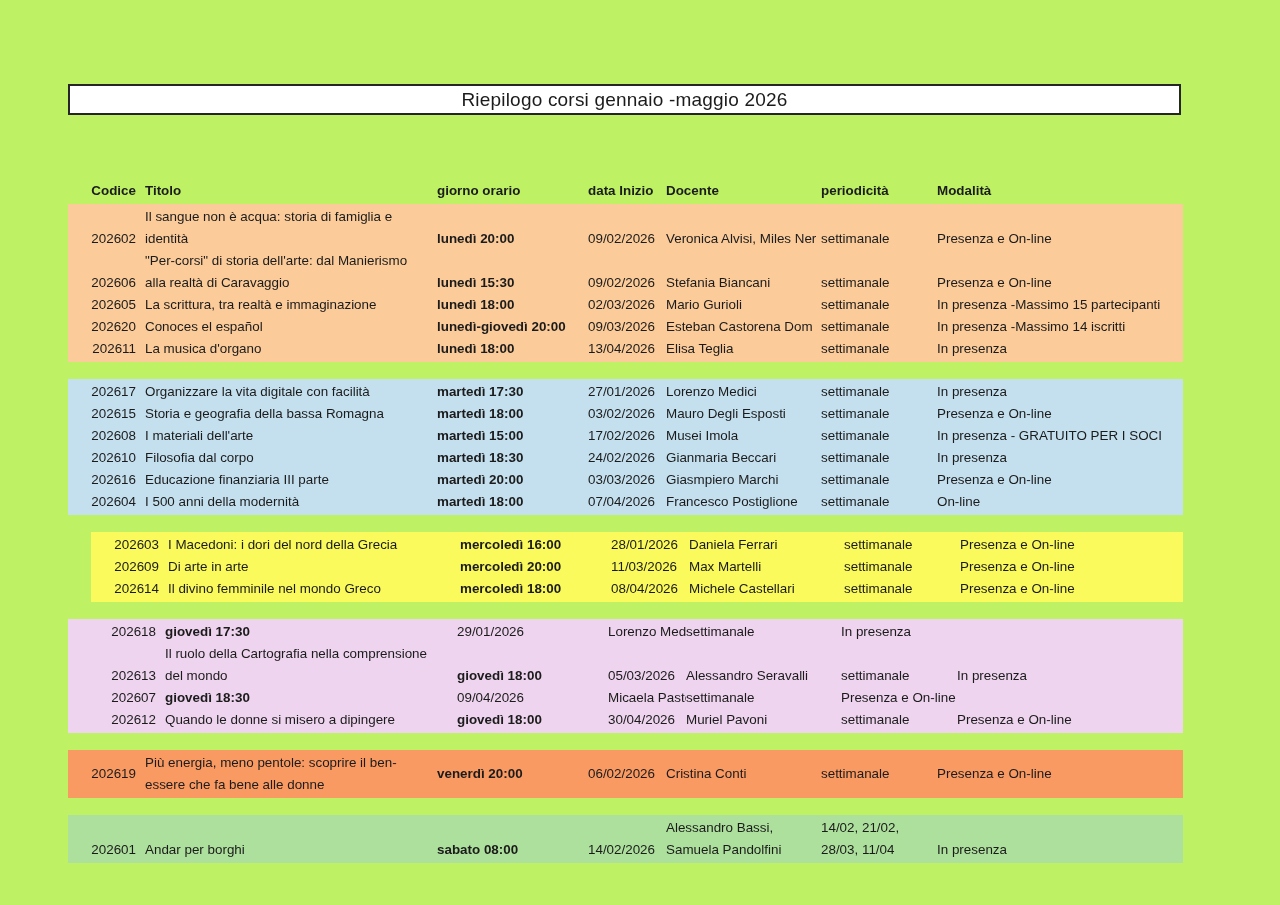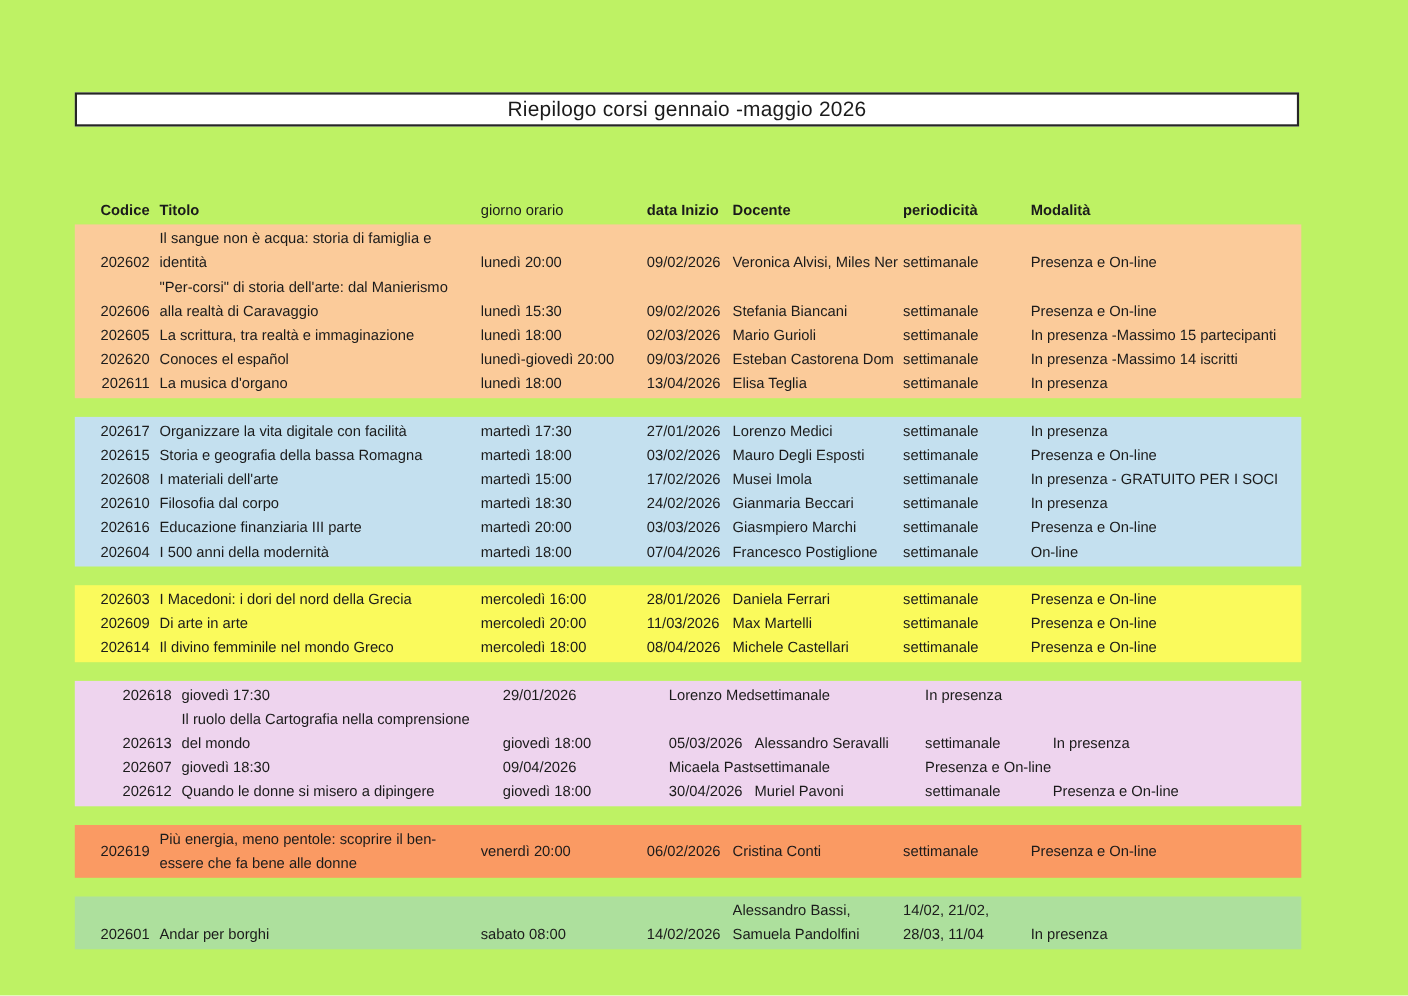--- a/index.html
+++ b/index.html
@@ -46,21 +46,21 @@
     font-size: 13.4px;
     line-height: 22px;
     white-space: pre;
     overflow: hidden;
   }
   .row.top .cell { justify-content: center; }
   .cell .txt { white-space: pre; }
   .col-codice { text-align: right; padding-right: 9px; }
   .col-titolo { overflow: visible; }
   .col-modalita { overflow: visible; justify-content: flex-end; }
-  .col-giorno .txt { font-weight: 400; }
+  .col-giorno .txt { font-weight: 700; }
   .header-row .cell { font-weight: 700; overflow: visible; margin-top: 42px; }
   .bands { margin-top: 2px; }
   .band { padding: 2px 0; }
   .band + .band { margin-top: 17px; }
 </style>
 </head>
 <body>
 
 <div class="sheet">
   <div class="title-box">
@@ -175,21 +175,21 @@
           <div class="row">
             <div class="cell col-codice"><div class="txt">202604</div></div>
             <div class="cell col-titolo"><div class="txt">I 500 anni della modernità</div></div>
             <div class="cell col-giorno"><div class="txt">martedì 18:00</div></div>
             <div class="cell col-inizio"><div class="txt">07/04/2026</div></div>
             <div class="cell col-docente"><div class="txt">Francesco Postiglione</div></div>
             <div class="cell col-periodicita"><div class="txt">settimanale</div></div>
             <div class="cell col-modalita"><div class="txt">On-line</div></div>
           </div>
         </div>
-        <div class="band" style="background: rgb(250, 250, 92);">
+        <div class="band" style="background: rgb(250, 250, 92); margin-left: 23px;">
           <div class="row">
             <div class="cell col-codice"><div class="txt">202603</div></div>
             <div class="cell col-titolo"><div class="txt">I Macedoni: i dori del nord della Grecia</div></div>
             <div class="cell col-giorno"><div class="txt">mercoledì 16:00</div></div>
             <div class="cell col-inizio"><div class="txt">28/01/2026</div></div>
             <div class="cell col-docente"><div class="txt">Daniela Ferrari</div></div>
             <div class="cell col-periodicita"><div class="txt">settimanale</div></div>
             <div class="cell col-modalita"><div class="txt">Presenza e On-line</div></div>
           </div>
           <div class="row">

